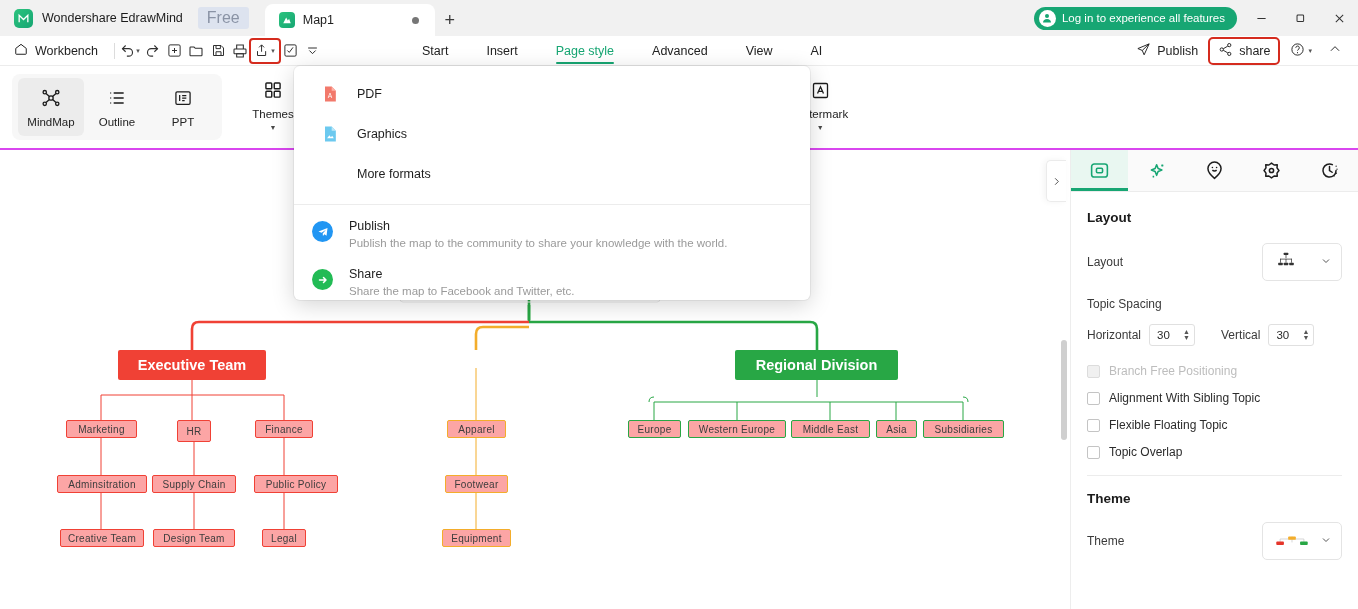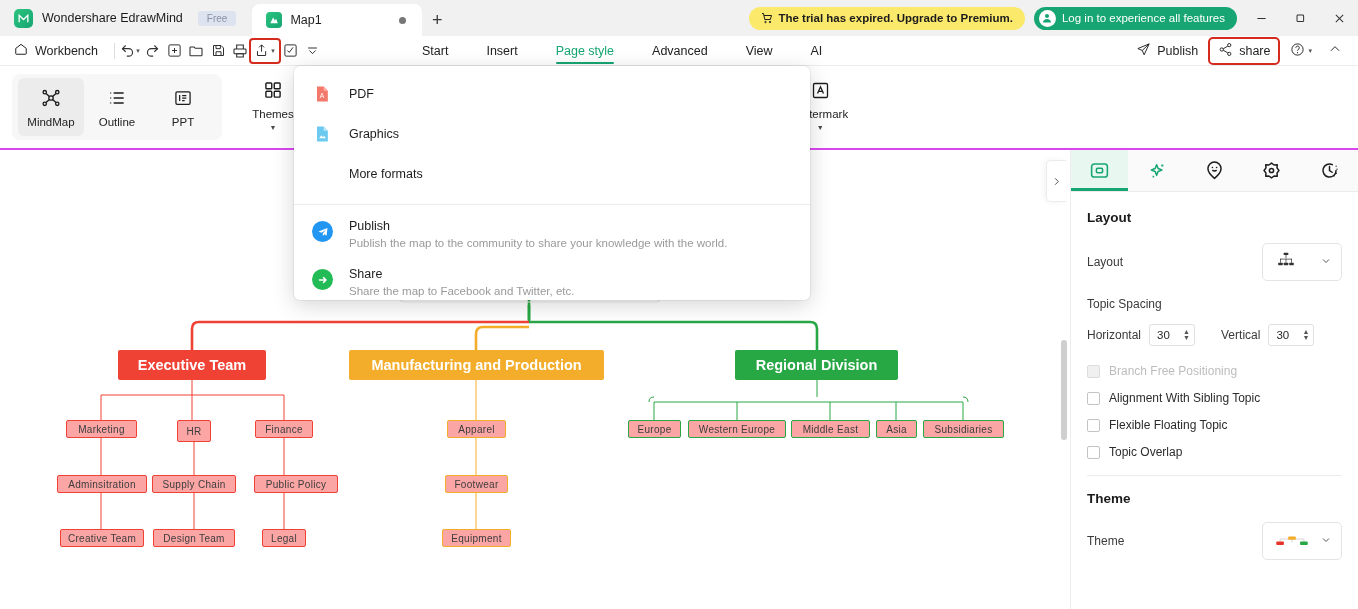--- a/index.html
+++ b/index.html
@@ -19,21 +19,21 @@
   }
   .app-brand{ display:flex; align-items:center; height:36px; padding-left:14px; gap:9px; }
   .app-logo{
     width:19px; height:19px; border-radius:5px;
     background:linear-gradient(135deg,#2bc37e,#17a673);
     display:flex; align-items:center; justify-content:center;
     color:#fff; font-size:12px; line-height:1;
   }
   .app-title{ font-size:12.5px; color:#1b1b1b; }
   .free-badge{
-    background:#dde3ef; color:#8a93a5; font-size:10px;
+    background:#dde3ef; color:#8a93a5; font-size:16px;
     padding:2px 9px; border-radius:3px; margin-left:6px;
   }
   .tabstrip{ display:flex; align-items:flex-end; height:36px; margin-left:16px; }
   .doc-tab{
     height:32px; min-width:170px; background:#fff;
     border-radius:8px 8px 0 0; display:flex; align-items:center;
     padding:0 10px 0 14px; gap:8px; position:relative;
   }
   .tab-ico{
     width:16px;height:16px;border-radius:4px;
@@ -140,21 +140,21 @@
   }
 
   
   .dropdown{
     position:absolute; left:294px; top:66px; width:516px; height:234px;
     background:#fff; border-radius:6px;
     box-shadow:0 5px 22px rgba(0,0,0,.17), 0 0 0 1px rgba(0,0,0,.05);
     z-index:40; padding-top:8px;
   }
   .dd-row{
-    display:flex;align-items:center; height:40px; padding:0 0 0 17px; gap:16px;
+    display:flex;align-items:center; height:40px; padding:0 0 0 25px; gap:16px;
     font-size:12.5px;color:#1e1e1e;
   }
   .dd-ico{ width:22px;height:22px;display:flex;align-items:center;justify-content:center;}
   .dd-div{ height:1px;background:#ececec;margin:10px 0 6px;}
   .dd-row2{
     display:flex;align-items:flex-start; padding:7px 14px 7px 18px; gap:16px;
   }
   .dd-circ{ width:21px;height:21px;border-radius:50%;flex:none;margin-top:3px;
     display:flex;align-items:center;justify-content:center;}
   .dd-t1{font-size:12.5px;color:#1e1e1e;line-height:17px;}
@@ -228,28 +228,20 @@
             <path d="M3 20l7-14 4 7 3-4 4 11z"></path>
           </svg>
       </span>
       <span class="doc-tab-label">Map1</span>
       <span class="tab-dot"></span>
     </div>
     <div class="newtab">+</div>
   </div>
 
   <div class="tb-right">
-    <div class="trial-pill">
-      <svg width="12" height="12" viewBox="0 0 24 24" fill="none" stroke="#1c1c1c" stroke-width="2">
-        <circle cx="9" cy="20" r="1.4"></circle>
-          <circle cx="18" cy="20" r="1.4"></circle>
-        <path d="M2 3h3l2.6 12h11L21 7H6"></path>
-      </svg>
-      <span>The trial has expired. Upgrade to Premium.</span>
-    </div>
     <div class="login-pill">
       <span class="login-av">
         <svg width="12" height="12" viewBox="0 0 24 24" fill="#17a673">
           <circle cx="12" cy="8" r="4"></circle>
             <path d="M4 21c0-4.4 3.6-7 8-7s8 2.6 8 7z"></path>
         </svg>
       </span>
       <span>Log in to experience all features</span>
     </div>
     <div class="wbtn">
@@ -515,21 +507,20 @@
   <div class="node leaf" style="left:66px;top:270px;width:71px;height:18px;border-color:#f04135;">Marketing</div>
   <div class="node leaf" style="left:177px;top:270px;width:34px;height:22px;border-color:#f04135;">HR</div>
   <div class="node leaf" style="left:255px;top:270px;width:58px;height:18px;border-color:#f04135;">Finance</div>
   <div class="node leaf" style="left:57px;top:325px;width:90px;height:18px;border-color:#f04135;">Adminsitration</div>
   <div class="node leaf" style="left:152px;top:325px;width:84px;height:18px;border-color:#f04135;">Supply Chain</div>
   <div class="node leaf" style="left:254px;top:325px;width:84px;height:18px;border-color:#f04135;">Public Policy</div>
   <div class="node leaf" style="left:60px;top:379px;width:84px;height:18px;border-color:#f04135;">Creative Team</div>
   <div class="node leaf" style="left:153px;top:379px;width:82px;height:18px;border-color:#f04135;">Design Team</div>
   <div class="node leaf" style="left:262px;top:379px;width:44px;height:18px;border-color:#f04135;">Legal</div>
 
-  <div class="node main" style="left:349px;top:200px;width:255px;height:30px;background:#f3ad2b;">Manufacturing and Production</div>
   <div class="node leaf" style="left:447px;top:270px;width:59px;height:18px;border-color:#f3ad2b;">Apparel</div>
   <div class="node leaf" style="left:445px;top:325px;width:63px;height:18px;border-color:#f3ad2b;">Footwear</div>
   <div class="node leaf" style="left:442px;top:379px;width:69px;height:18px;border-color:#f3ad2b;">Equipment</div>
 
   <div class="node main" style="left:735px;top:200px;width:163px;height:30px;background:#28a745;">Regional Division</div>
   <div class="node leaf" style="left:628px;top:270px;width:53px;height:18px;border-color:#28a745;">Europe</div>
   <div class="node leaf" style="left:688px;top:270px;width:98px;height:18px;border-color:#28a745;">Western Europe</div>
   <div class="node leaf" style="left:791px;top:270px;width:79px;height:18px;border-color:#28a745;">Middle East</div>
   <div class="node leaf" style="left:876px;top:270px;width:41px;height:18px;border-color:#28a745;">Asia</div>
   <div class="node leaf" style="left:923px;top:270px;width:81px;height:18px;border-color:#28a745;">Subsidiaries</div>

